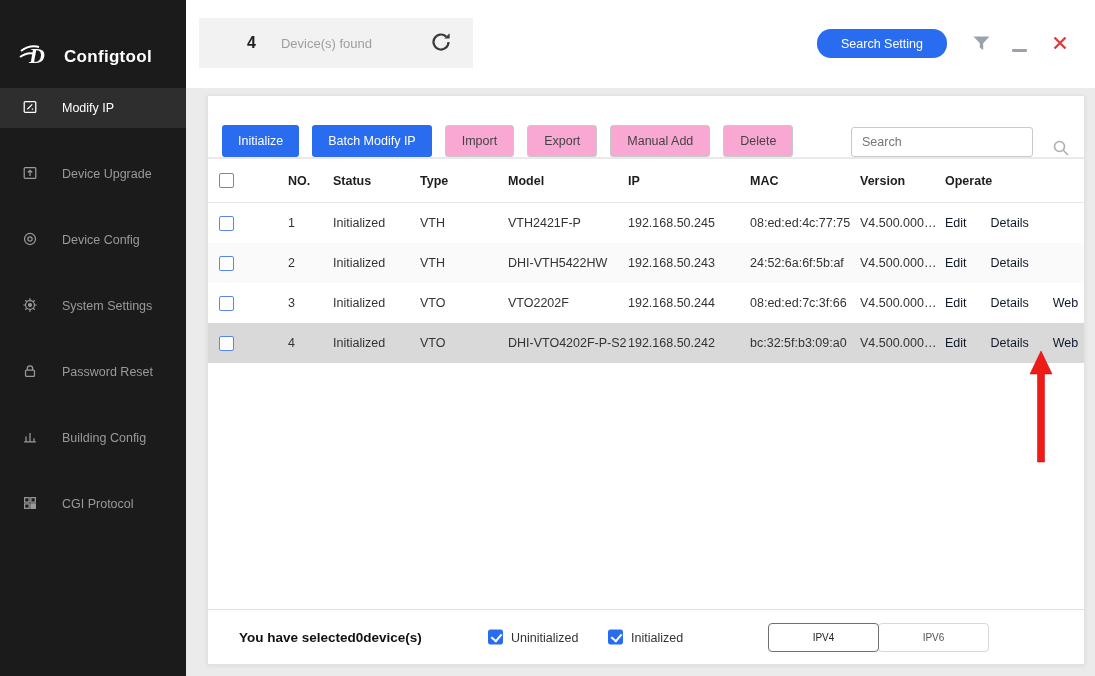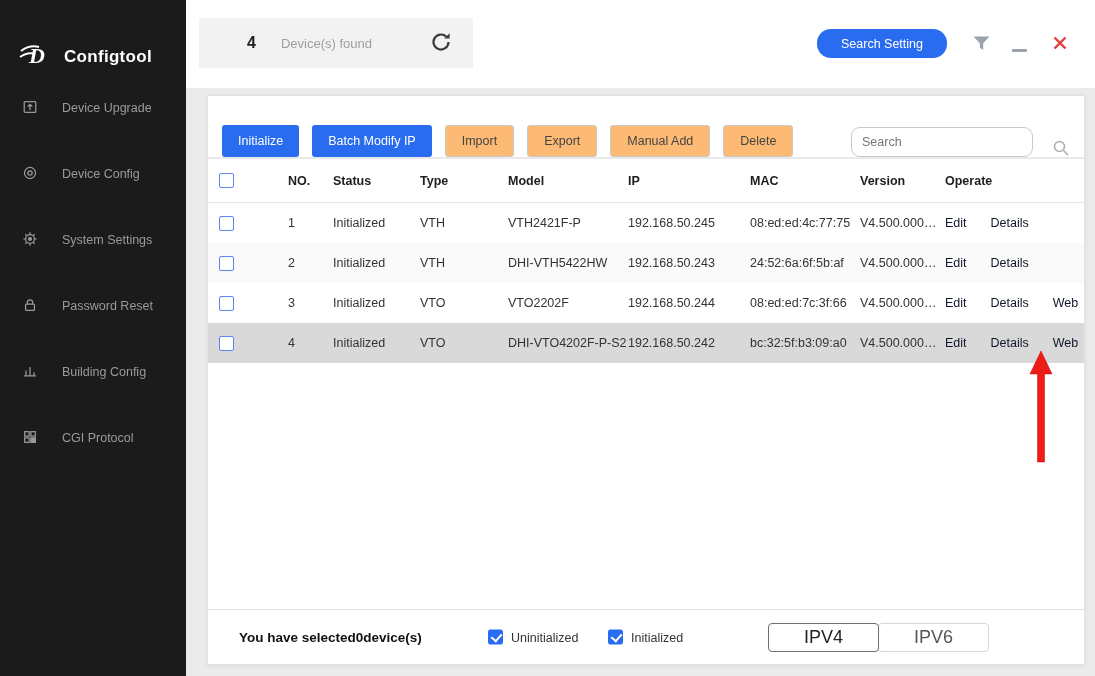--- a/index.html
+++ b/index.html
@@ -45,23 +45,23 @@
   .main { position:absolute; left:186px; top:88px; width:909px; height:588px; background:#ebebeb; }
   .card {
     position:absolute; left:21px; top:7px; width:878px; height:570px;
     background:#fff; border:1px solid #e2e2e2; box-shadow:0 1px 4px rgba(0,0,0,.07);
   }
 
   
   .toolbar { height:63px; border-bottom:2px solid #e9e9e9; display:flex; align-items:flex-end; padding:0 14px; gap:13px; }
   .btn { height:32px; border-radius:3px; font-size:12.5px; font-family:inherit; padding:0 16px; cursor:pointer; }
   .btn-primary { background:#2a6cf0; color:#fff; border:none; }
-  .btn-outline { background:#fdba74; border:1px solid #c9c9c9; color:#444; }
+  .btn-outline { background:#f9a8d4; border:1px solid #c9c9c9; color:#444; }
   .table-search {
-    margin-left:auto; width:182px; height:30px; border:1px solid #c9c9c9; border-radius:9px;
+    margin-left:auto; width:182px; height:30px; border:1px solid #c9c9c9; border-radius:3px;
     padding:0 10px; font-size:12.5px; color:#555; font-family:inherit; outline:none;
   }
   .toolbar .search-glass { margin-left:6px; display:flex; }
 
   
   .thead { display:flex; align-items:center; height:44px; border-bottom:1px solid #e6e6e6; font-weight:bold; font-size:12.5px; color:#1e1e1e; }
   .trow { display:flex; align-items:center; height:40px; font-size:12.5px; color:#333; cursor:default; }
   .trow.alt { background:#fafafa; }
   .trow.selected { background:#d9d9d9; }
   .c-check { width:35px; padding-left:11px; display:flex; align-items:center; }
@@ -82,21 +82,21 @@
     content:""; position:absolute; left:4px; top:1px; width:5px; height:8px;
     border:solid #fff; border-width:0 2px 2px 0; transform:rotate(40deg);
   }
 
   
   .card-footer { position:absolute; left:0; right:0; bottom:0; height:55px; border-top:1px solid #e2e2e2; }
   .sel-text { position:absolute; left:31px; top:50%; transform:translateY(-50%); font-weight:bold; font-size:13.5px; color:#111; display:flex; }
   .chk-group { position:absolute; top:50%; transform:translateY(-50%); display:flex; align-items:center; gap:8px; font-size:12.5px; color:#333;justify-content:flex-end; }
   .chk-uninit { left:280px; }
   .chk-init { left:400px; }
-  .ip-btn { position:absolute; top:13px; height:29px; background:#fff; border-radius:4px; font-size:18px; font-family:inherit; cursor:pointer; }
+  .ip-btn { position:absolute; top:13px; height:29px; background:#fff; border-radius:4px; font-size:10px; font-family:inherit; cursor:pointer; }
   .ipv4 { left:560px; width:111px; border:1px solid #6f6f6f; color:#222; z-index:2; }
   .ipv6 { left:670px; width:111px; border:1px solid #d8d8d8; color:#555; }
 
   
   .annot-arrow { position:absolute; left:1022px; top:350px; pointer-events:none; z-index:10; }
 </style>
 </head>
 <body>
 
 <aside class="sidebar">
@@ -105,20 +105,29 @@
       <svg width="36" height="26" viewBox="0 0 36 26">
         <path d="M3 9 C9 4.5 15 3.5 21 5" stroke="#fff" stroke-width="2" fill="none"></path>
         <path d="M2 15 C7 11.5 11 10.5 15 11.5" stroke="#fff" stroke-width="2" fill="none"></path>
         <text x="11" y="21" font-size="22" font-weight="bold" font-style="italic" fill="#fff" font-family="Liberation Serif, serif">D</text>
       </svg>
     </span>
     <span class="logo-text">Configtool</span>
   </div>
 
   <ul class="menu">
+    <li class="menu-item active">
+      <span>
+        <svg width="16" height="16" viewBox="0 0 18 18" fill="none" stroke="currentColor" stroke-width="1.4">
+          <rect x="2.5" y="3" width="13" height="12" rx="1"></rect>
+          <path d="M6 11.5 L11.5 6 M11 11.5 H12.5"></path>
+        </svg>
+      </span>
+      <span>Modify IP</span>
+    </li>
     <li class="menu-item">
       <span>
         <svg width="16" height="16" viewBox="0 0 18 18" fill="none" stroke="currentColor" stroke-width="1.4">
           <rect x="2.5" y="3" width="13" height="12" rx="1"></rect>
           <path d="M9 12.5 V6.5 M6.5 8.5 L9 6 L11.5 8.5"></path>
         </svg>
       </span>
       <span>Device Upgrade</span>
     </li>
     <li class="menu-item">

